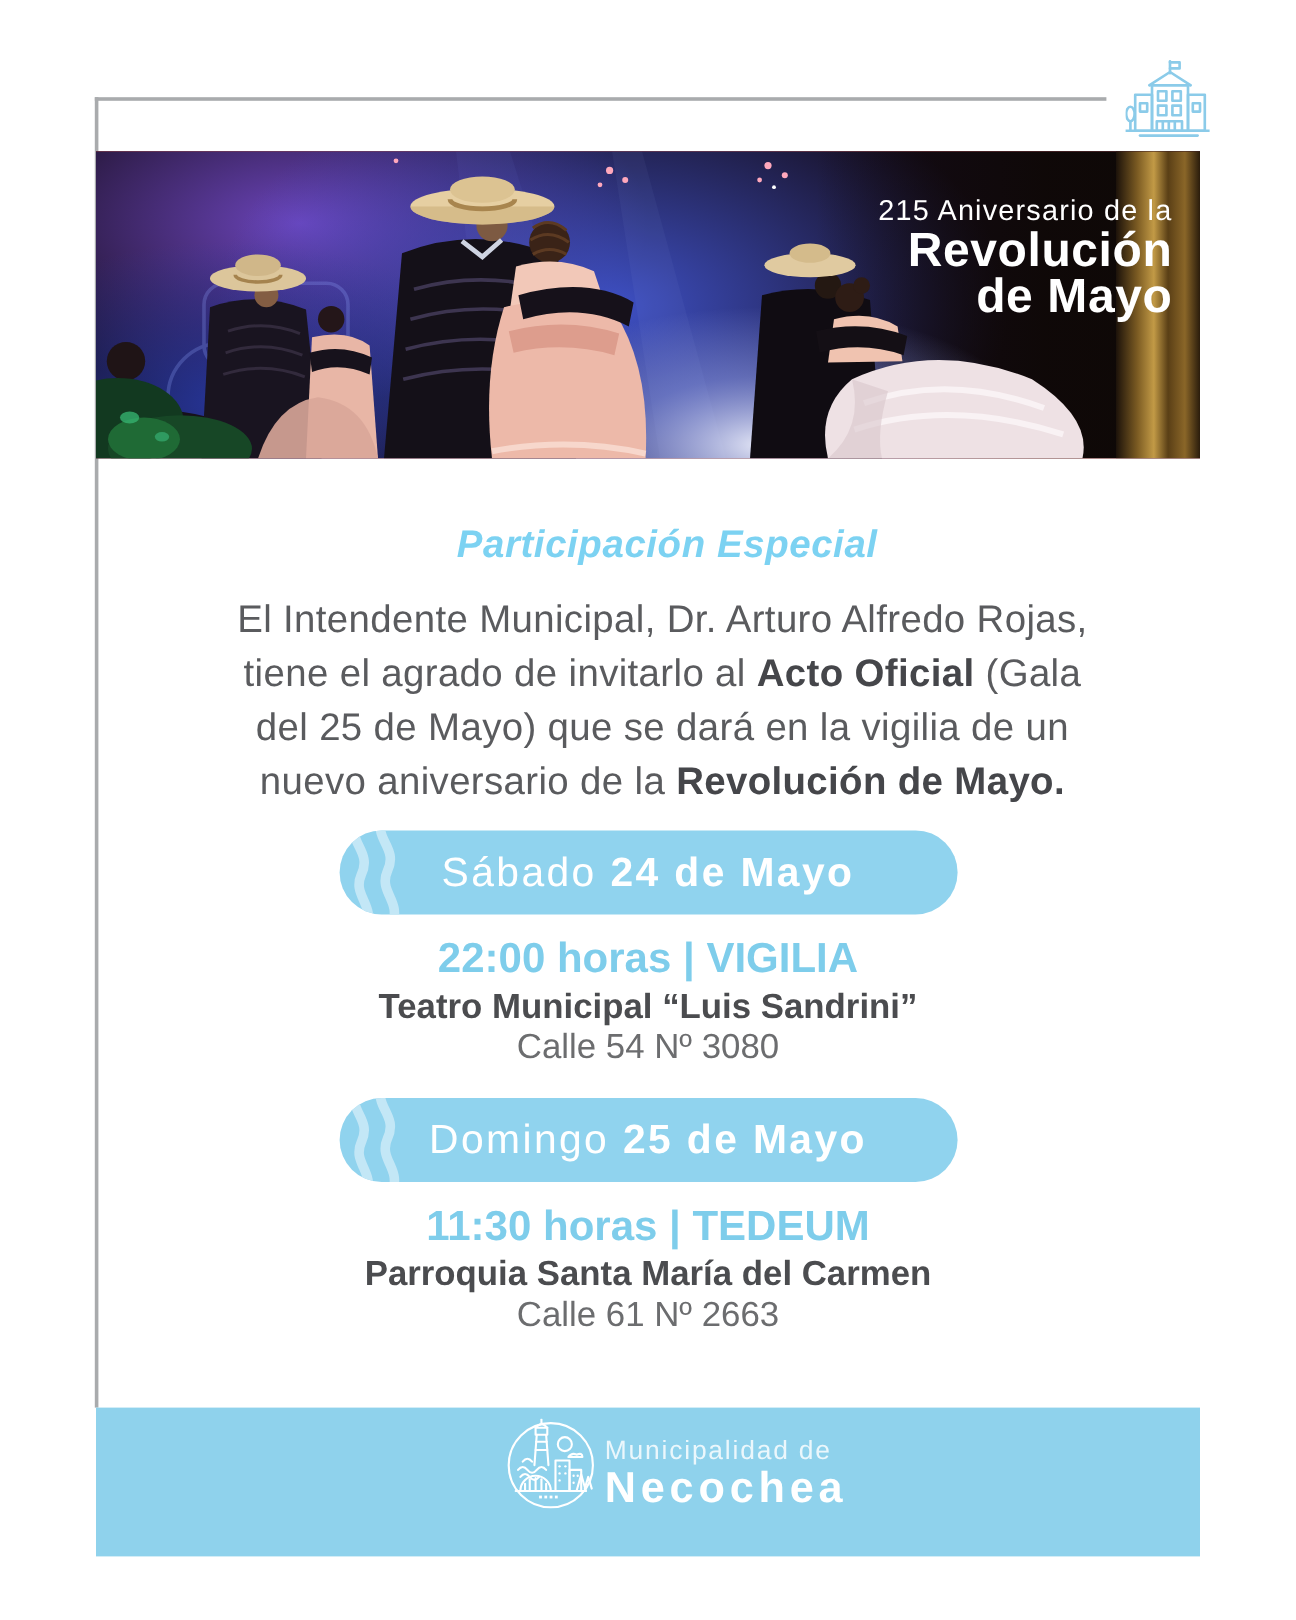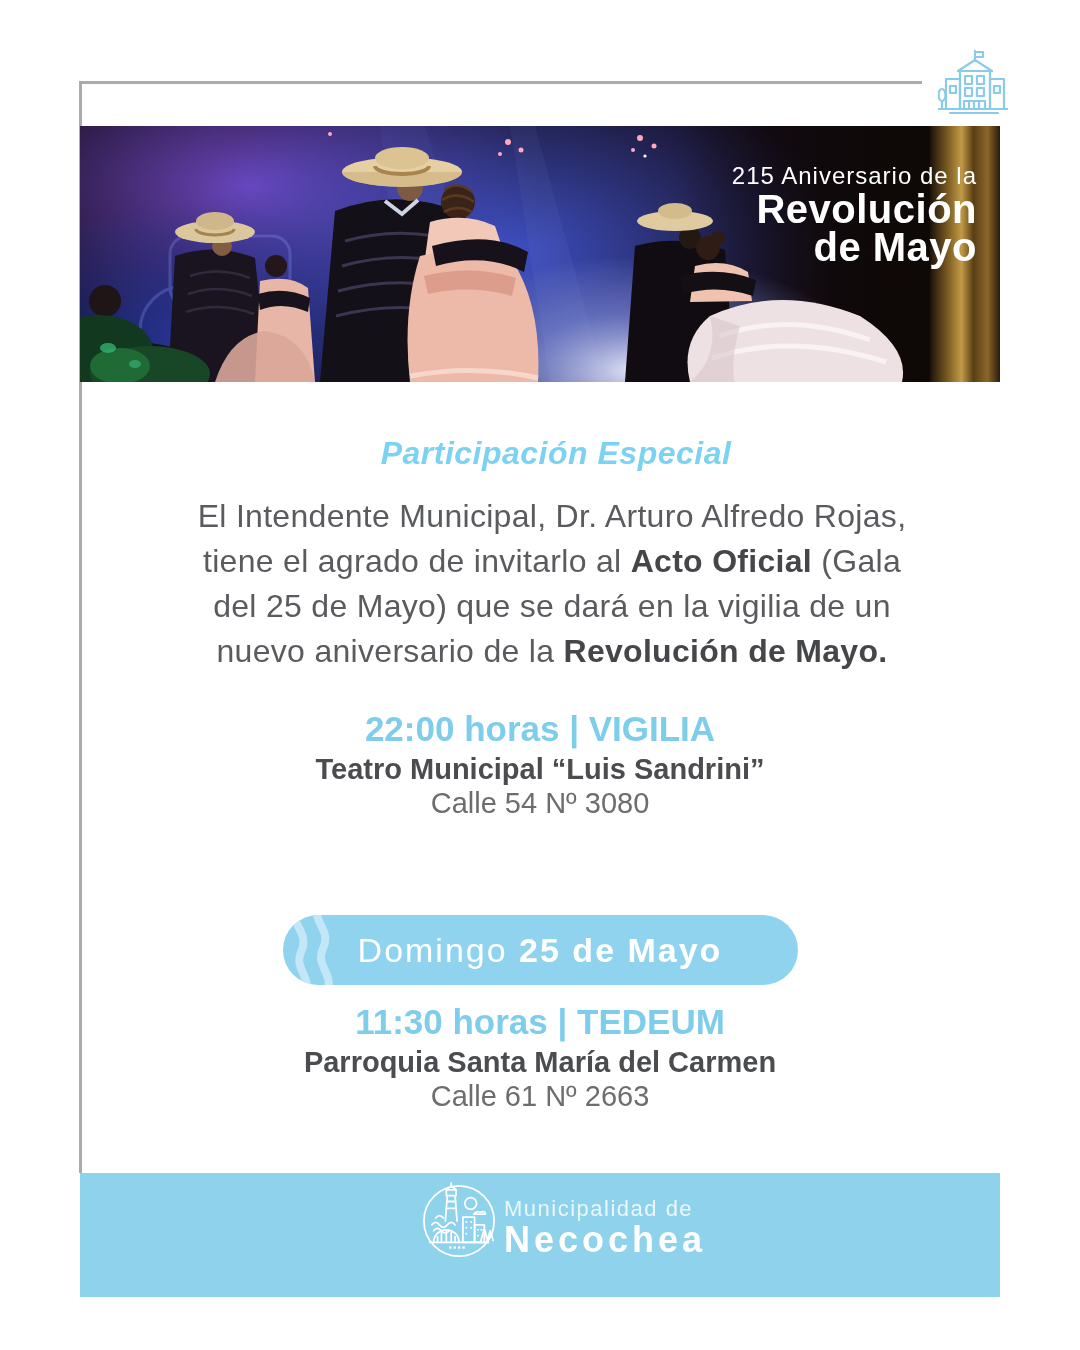--- a/index.html
+++ b/index.html
@@ -213,20 +213,29 @@
 
 <h1 class="section-title">Participación Especial</h1>
 <p class="body-text">
   <span><span>El Intendente Municipal, Dr. Arturo Alfredo Rojas,</span><strong></strong><span></span></span><br>
   <span><span>tiene el agrado de invitarlo al </span><strong>Acto Oficial</strong><span> (Gala</span></span><br>
   <span><span>del 25 de Mayo) que se dará en la vigilia de un</span><strong></strong><span></span></span><br>
   <span><span>nuevo aniversario de la </span><strong>Revolución de Mayo.</strong><span></span></span>
 </p>
 
 <div class="event event-1">
+  <div class="day-pill">
+    <svg class="pill-waves" width="70" height="82" viewBox="0 0 70 82">
+      <g fill="none" stroke="#c9e9f7" stroke-width="8" stroke-linecap="round" opacity="0.9" transform="rotate(-8 35 41)">
+        <path d="M16,-4 C6,12 26,22 14,40 C4,56 22,66 12,84"></path>
+        <path d="M38,-4 C28,12 48,22 36,40 C26,56 44,66 34,84"></path>
+      </g>
+    </svg>
+    <span class="day-label"><span>Sábado </span><strong>24 de Mayo</strong></span>
+  </div>
   <div class="time-line">22:00 horas | VIGILIA</div>
   <div class="venue">Teatro Municipal “Luis Sandrini”</div>
   <div class="address">Calle 54 Nº 3080</div>
 </div>
 
 <div class="event event-2">
   <div class="day-pill">
     <svg class="pill-waves" width="70" height="82" viewBox="0 0 70 82">
       <g fill="none" stroke="#c9e9f7" stroke-width="8" stroke-linecap="round" opacity="0.9" transform="rotate(-8 35 41)">
         <path d="M16,-4 C6,12 26,22 14,40 C4,56 22,66 12,84"></path>

